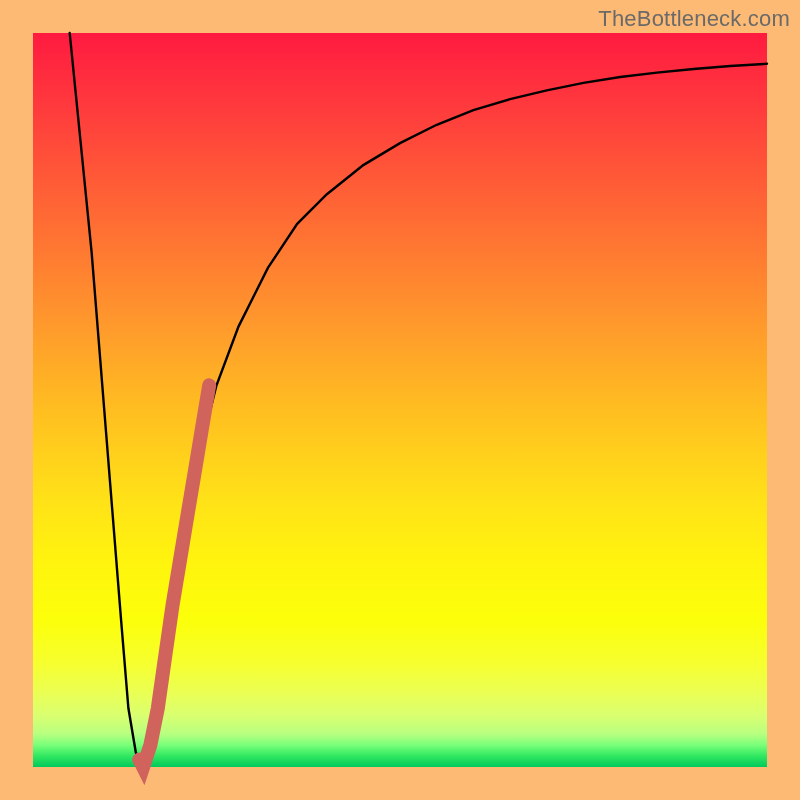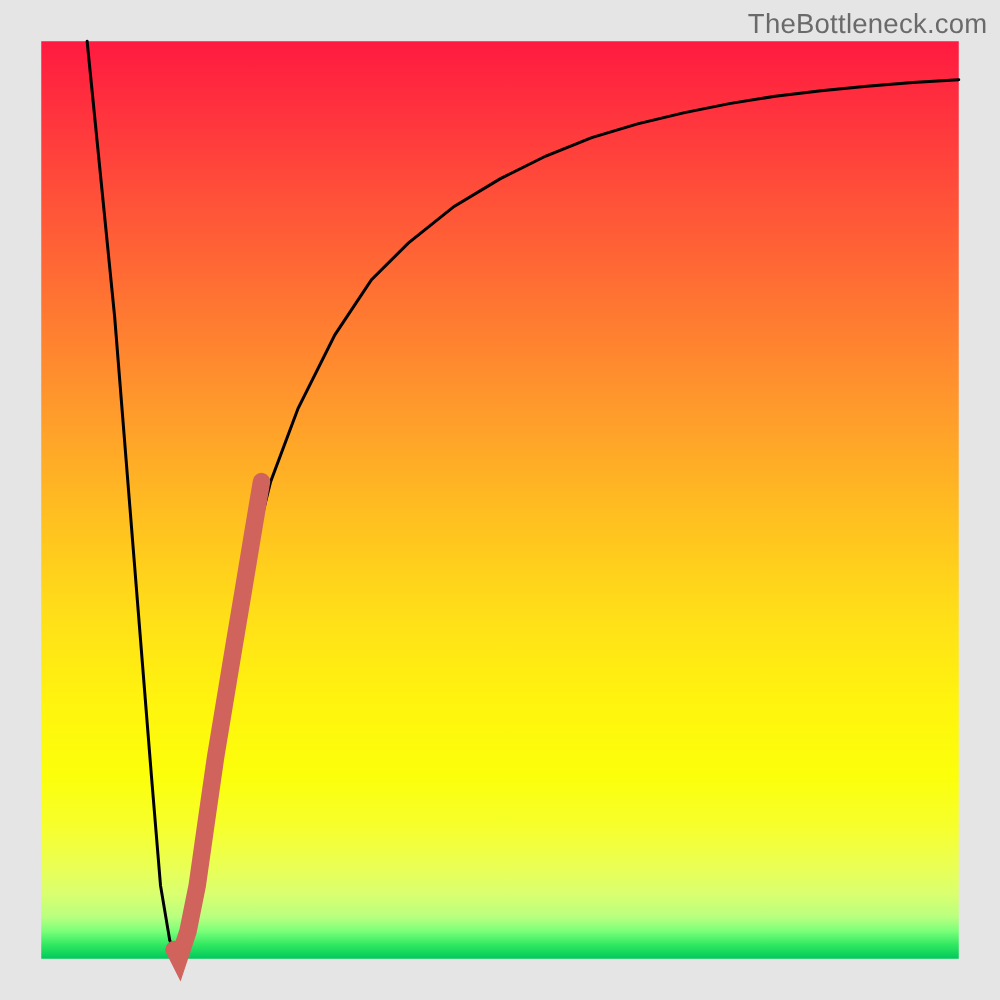--- a/index.html
+++ b/index.html
@@ -8,21 +8,21 @@
     width: 800px;
     height: 800px;
     overflow: hidden;
     background: #000;
     font-family: Arial, Helvetica, sans-serif;
   }
   .frame {
     position: relative;
     width: 800px;
     height: 800px;
-    background: #e5e5e5;
+    background: #fdba74;
   }
   .plot {
     position: absolute;
     left: 33px;
     top: 33px;
     width: 734px;
     height: 734px;
     
     background: linear-gradient(
       to bottom,

